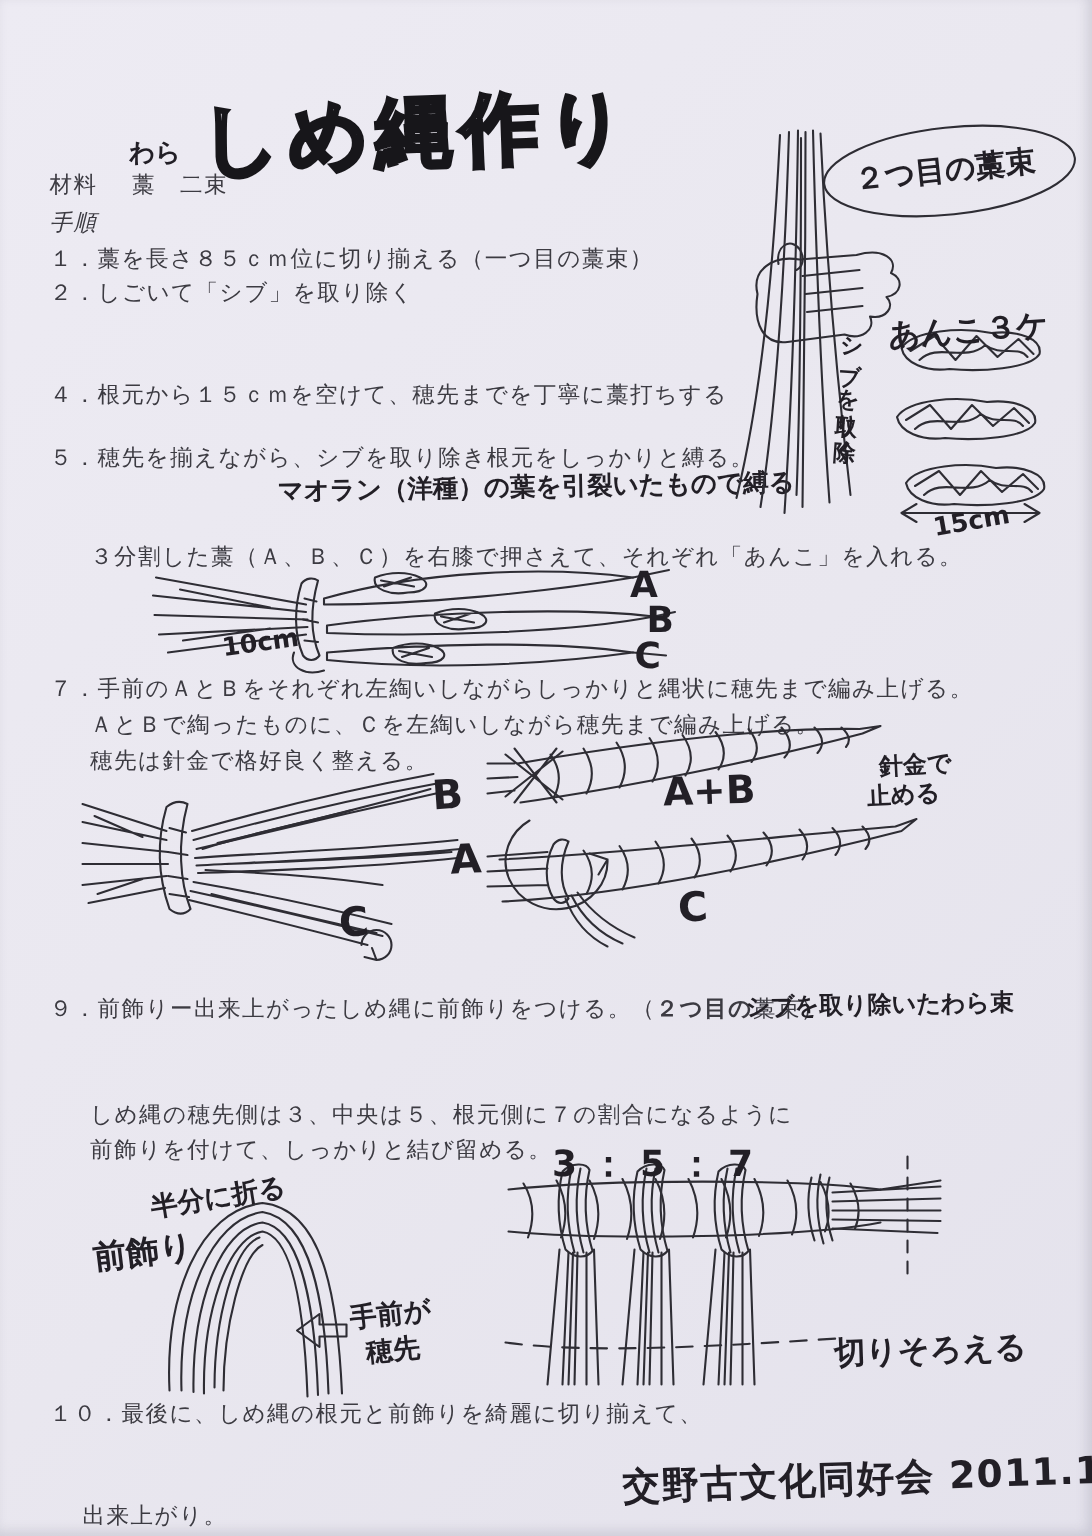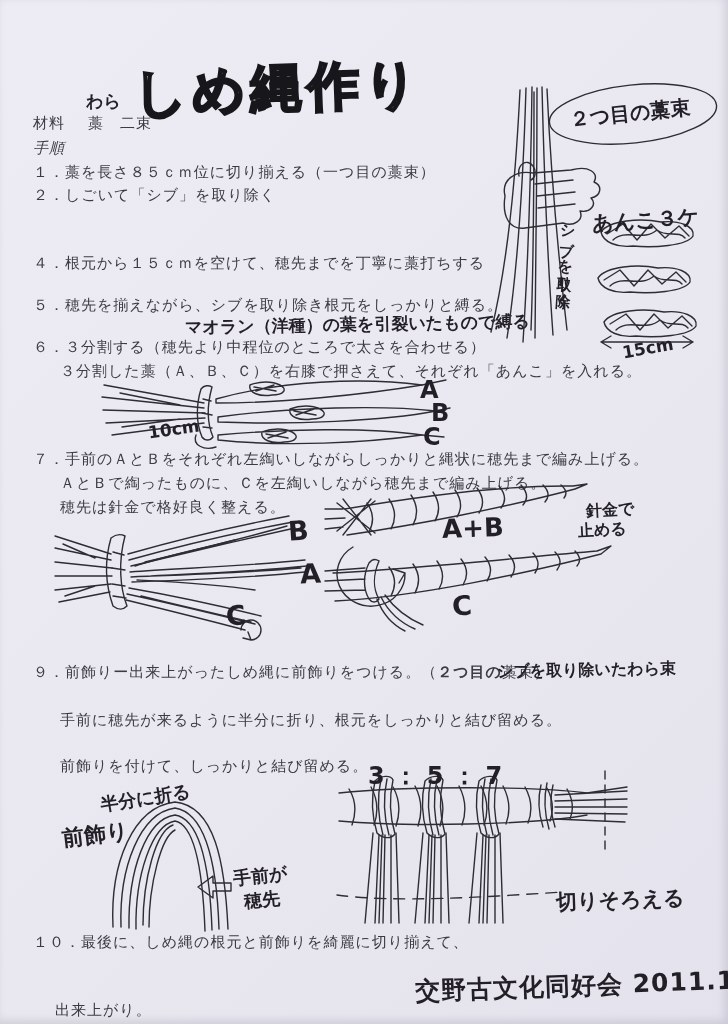--- a/index.html
+++ b/index.html
@@ -35,29 +35,28 @@
   <span class="h" style="left:86px;top:90px;font-size:17px;">わら</span>
   <span class="t" style="left:33px;top:114px;">材料</span>
   <span class="t" style="left:88px;top:114px;font-family:Liberation Serif, serif;">藁　二束</span>
   <span class="t" style="left:33px;top:139px;font-style:italic;">手順</span>
 
   <div class="t" style="left:33px;top:163px;">１．藁を長さ８５ｃｍ位に切り揃える（一つ目の藁束）</div>
   <div class="t" style="left:33px;top:186px;">２．しごいて「シブ」を取り除く</div>
   <div class="t" style="left:33px;top:254px;">４．根元から１５ｃｍを空けて、穂先までを丁寧に藁打ちする</div>
   <div class="t" style="left:33px;top:296px;">５．穂先を揃えながら、シブを取り除き根元をしっかりと縛る。</div>
   <div class="h" style="left:185px;top:313px;font-size:17px;transform:rotate(-1deg);">マオラン（洋種）の葉を引裂いたもので縛る</div>
-  <div class="t" style="left:33px;top:338px;">６．３分割する（穂先より中程位のところで太さを合わせる）</div>
   <div class="t" style="left:60px;top:362px;">３分割した藁（Ａ、Ｂ、Ｃ）を右膝で押さえて、それぞれ「あんこ」を入れる。</div>
   <div class="t" style="left:33px;top:450px;">７．手前のＡとＢをそれぞれ左綯いしながらしっかりと縄状に穂先まで編み上げる。</div>
   <div class="t" style="left:60px;top:474px;">ＡとＢで綯ったものに、Ｃを左綯いしながら穂先まで編み上げる。</div>
   <div class="t" style="left:60px;top:498px;">穂先は針金で格好良く整える。</div>
 
   <div class="t" style="left:33px;top:663px;"><span>９．前飾りー出来上がったしめ縄に前飾りをつける。（</span><span style="font-family:'DejaVu Sans',sans-serif;font-weight:700;">２つ目の</span><span>藁束）</span></div>
   <div class="h" style="left:497px;top:660px;font-size:16px;transform:rotate(-1deg);">シブを取り除いたわら束</div>
-  <div class="t" style="left:60px;top:711px;">手前に穂先が来るように半分に折り、根元をしっかりと結び留める。</div>
+  <div class="t" style="left:60px;top:734px;">しめ縄の穂先側は３、中央は５、根元側に７の割合になるように</div>
   <div class="t" style="left:60px;top:757px;text-align:center;">前飾りを付けて、しっかりと結び留める。</div>
 
   <div class="t" style="left:33px;top:933px;">１０．最後に、しめ縄の根元と前飾りを綺麗に切り揃えて、</div>
   <div class="t" style="left:55px;top:957px;margin-top:44px;">出来上がり。</div>
 
   <svg style="left:475px;top:80px;" width="250" height="295" viewBox="0 0 250 295">
     <ellipse cx="158" cy="34" rx="84" ry="29" transform="rotate(-6 158 34)"></ellipse>
     <path d="M45,10 C42,70 36,170 16,252 M51,8 C49,75 45,175 32,258 M57,7 C56,85 53,185 48,262 M62,8 C62,95 61,195 60,258 M67,7 C69,90 73,185 78,255 M72,9 C75,75 82,165 92,250 M59,12 C59,100 58,200 56,250"></path>
     <path d="M30,116 C26,100 40,90 58,93 L96,90 C114,85 124,93 119,102 C128,106 126,116 116,118 C122,124 116,133 105,131 C109,140 99,147 88,143 L50,148 C34,150 27,136 30,116 Z M60,104 L98,100 M62,116 L100,112 M63,128 L100,124 M44,96 C42,84 52,78 58,86 C62,92 60,98 56,100"></path>
     <g id="ankoBlob">

